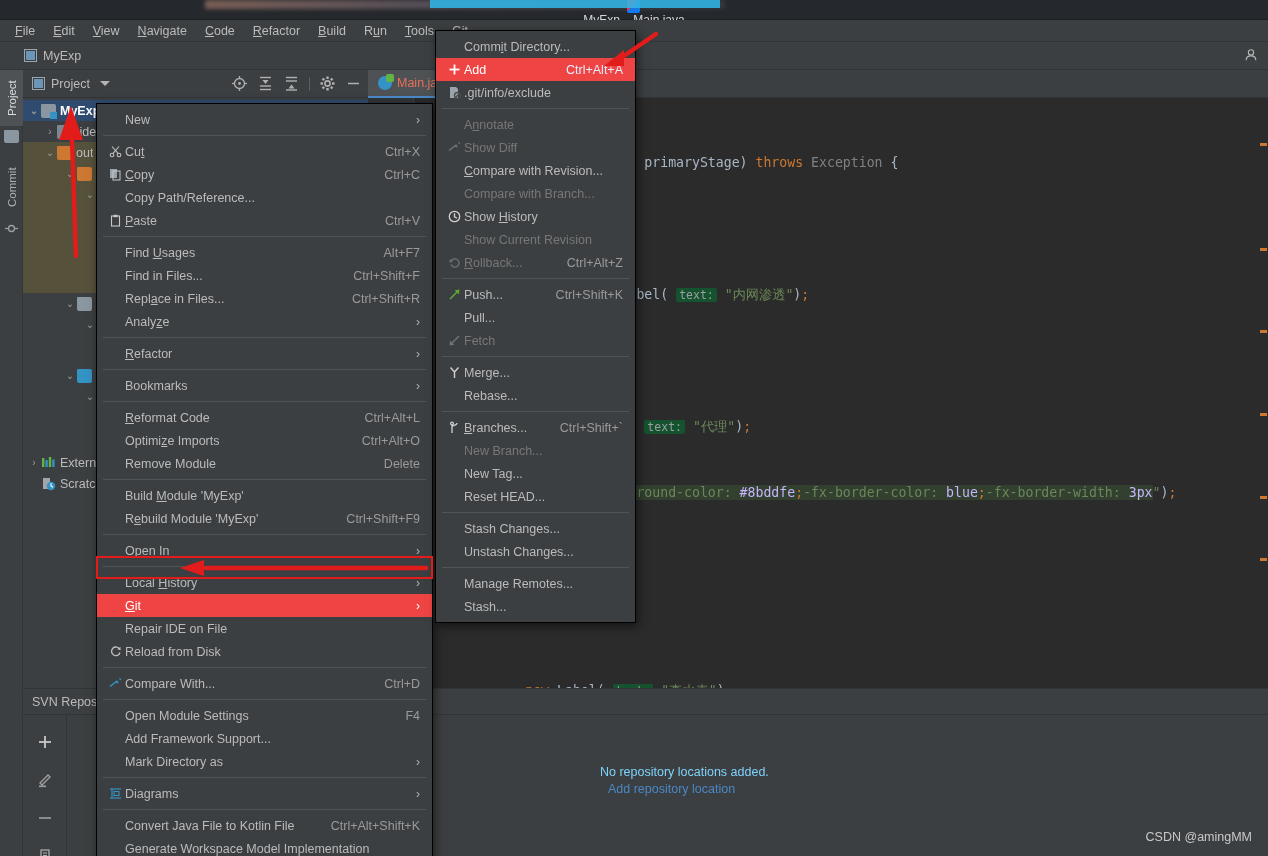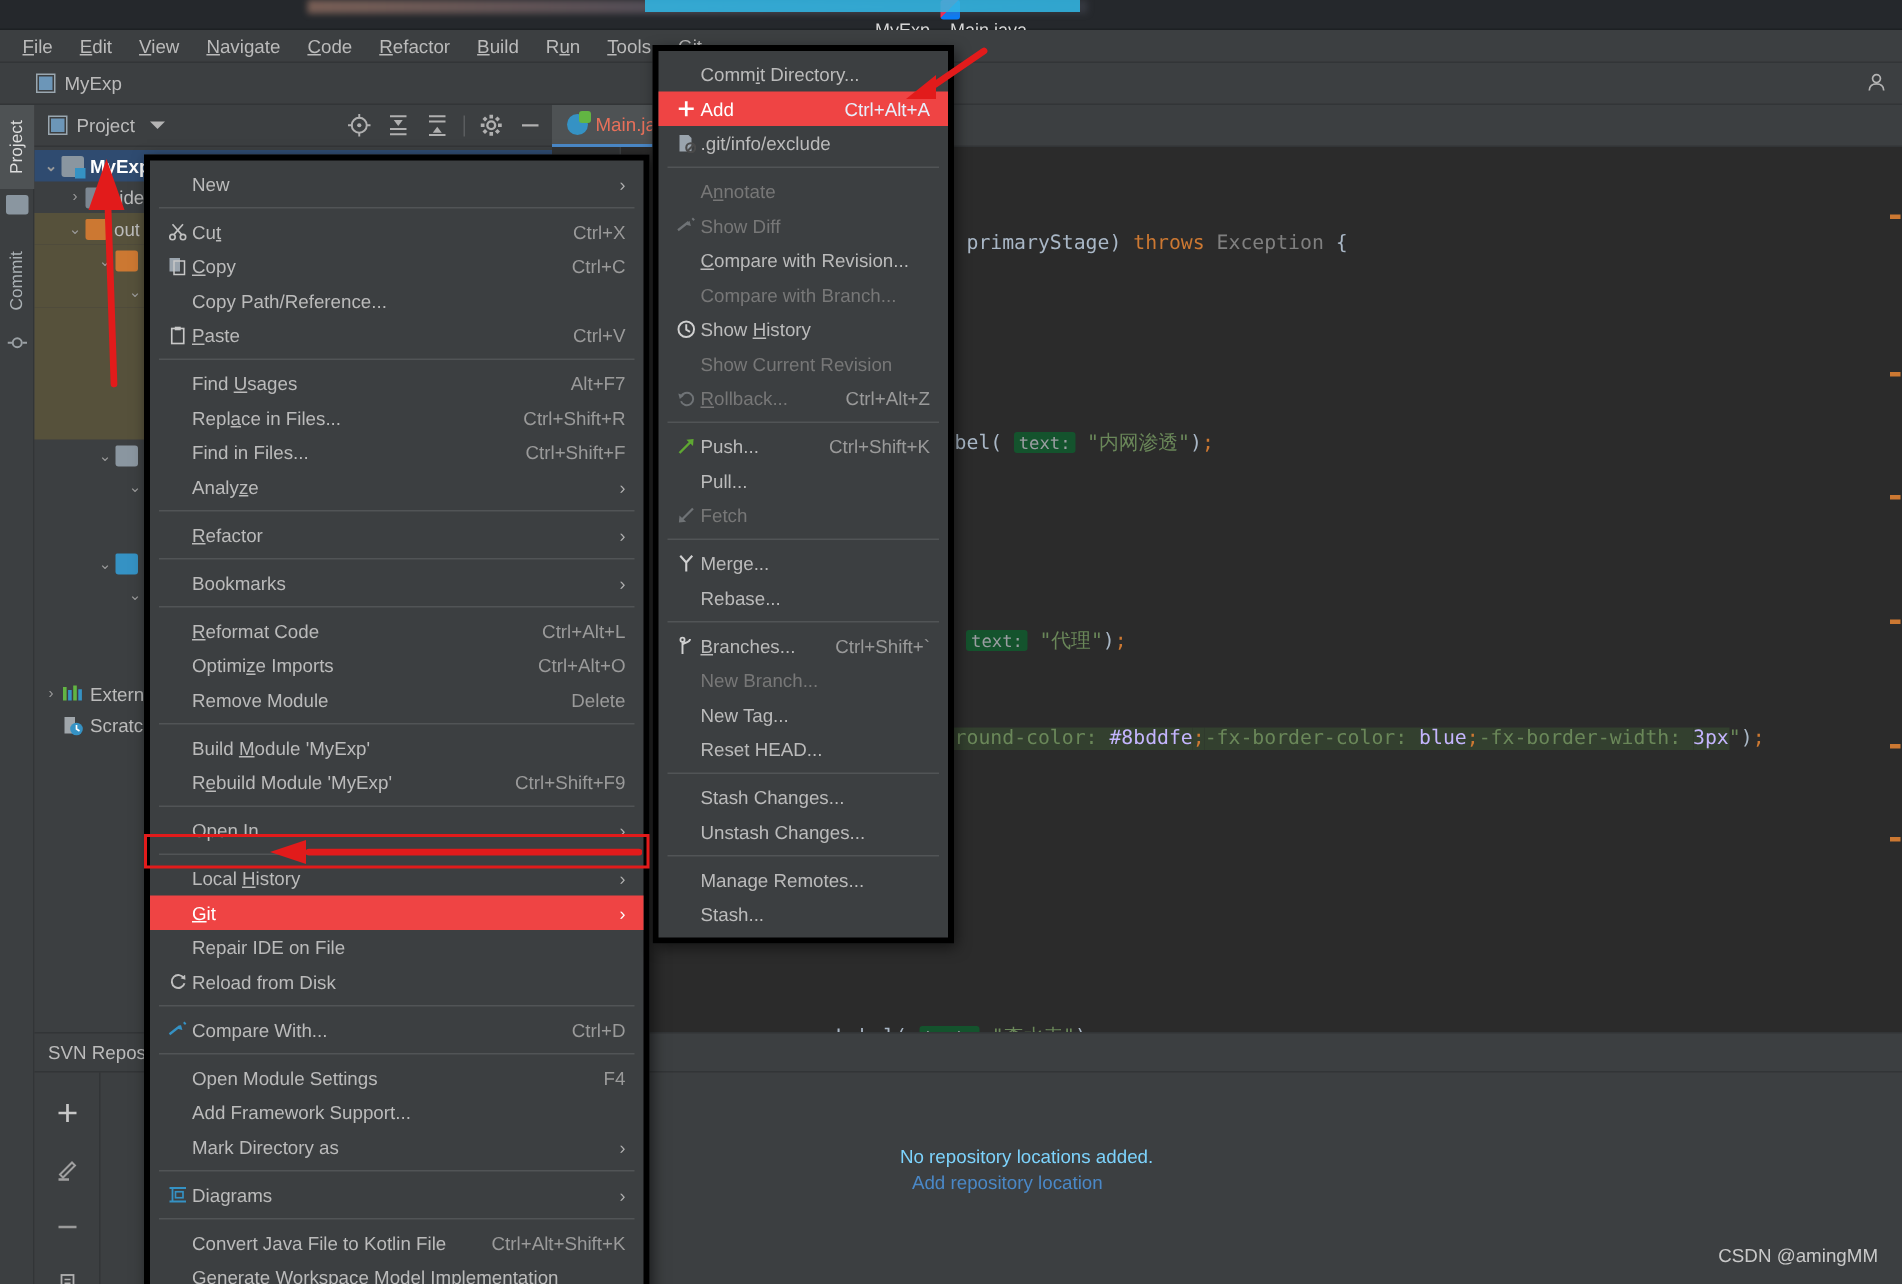--- a/index.html
+++ b/index.html
@@ -181,21 +181,21 @@
     text-align: left;
   }
   .svn-empty-text { color: #7dd3fc; font-size: 12.5px; }
   .svn-link { color: #4a88c7; font-size: 12.5px; margin-left: 8px; margin-top: 3px; cursor: pointer; }
   .watermark {
     position: absolute; right: 16px; bottom: 12px; color: #c9c9c9; font-size: 12.5px;
   }
 
   
   .ctxmenu {
-    position: absolute; background: #3c3f41; border: 4px solid #000000;
+    position: absolute; background: #3c3f41; border: 1px solid #000000;
     box-shadow: 2px 3px 9px rgba(0,0,0,.55); z-index: 40; padding: 4px 0;
   }
   .mi {
     position: relative; display: flex; align-items: center; height: 23px;
     padding: 0 12px 0 8px; color: #bbbbbb; font-size: 12.5px; white-space: nowrap;
   }
   .mi.sel { background: #ef4444; color: #ffffff; }
   .mi.dis { color: #777777; }
   .mi-ico { width: 20px; flex: none; display: flex; align-items: center; justify-content: center; }
   .mi-lbl { flex: 1; }
@@ -525,27 +525,27 @@
     </div>
     <div class="msep"></div>
 
     <div class="mi">
       <span class="mi-ico"></span>
       <span class="mi-lbl">Find <span class="ul">U</span>sages</span>
       <span class="mi-acc">Alt+F7</span>
     </div>
     <div class="mi">
       <span class="mi-ico"></span>
+      <span class="mi-lbl">Find in Files...</span>
+      <span class="mi-acc">Ctrl+Shift+F</span>
+    </div>
+    <div class="mi">
+      <span class="mi-ico"></span>
       <span class="mi-lbl">Repl<span class="ul">a</span>ce in Files...</span>
       <span class="mi-acc">Ctrl+Shift+R</span>
-    </div>
-    <div class="mi">
-      <span class="mi-ico"></span>
-      <span class="mi-lbl">Find in Files...</span>
-      <span class="mi-acc">Ctrl+Shift+F</span>
     </div>
     <div class="mi">
       <span class="mi-ico"></span>
       <span class="mi-lbl">Analy<span class="ul">z</span>e</span>
       <span class="mi-arrow">›</span>
     </div>
     <div class="msep"></div>
 
     <div class="mi">
       <span class="mi-ico"></span>

